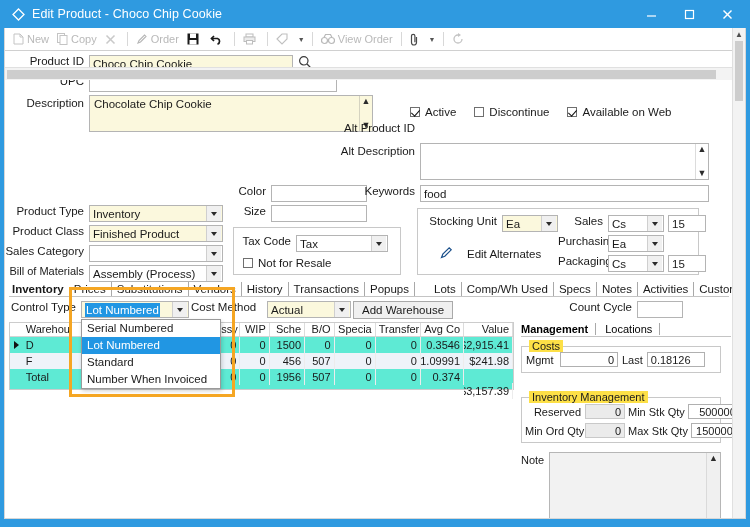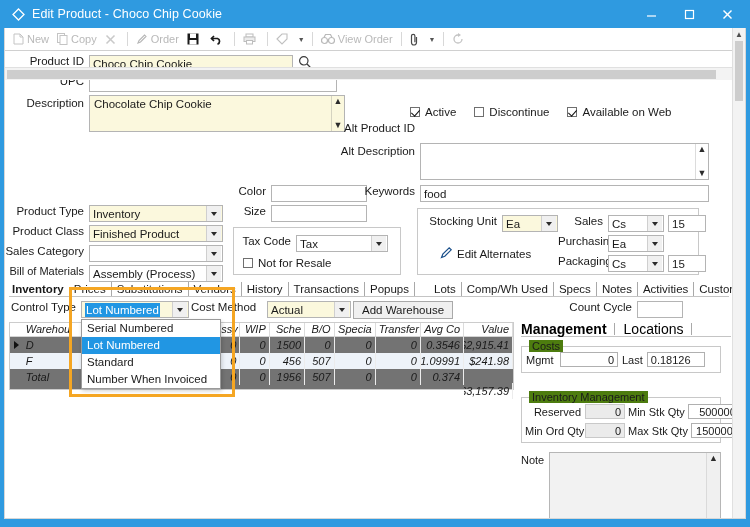--- a/index.html
+++ b/index.html
@@ -115,39 +115,39 @@
     margin-right:5px; position:relative; display:inline-block;
   }
   .box.checked:after {
     content:""; position:absolute; left:2px; top:0px;
     width:4px;height:7px;border:solid #111;border-width:0 1.5px 1.5px 0;
     transform:rotate(42deg);
   }
   
   .gbox { border:1px solid #c8c8c8; position:absolute; }
   .gbox-title {
-    position:absolute; top:-7px; left:7px; background:#4d7c0f;
+    position:absolute; top:-7px; left:7px; background:#fde047;
     padding:0 3px; font-size:11px; color:#1a1a1a;
   }
   
   .tabstrip {
     position:absolute; left:0; right:0;
     display:flex; align-items:flex-end;
     border-bottom:1px solid #c4c4c4;
     height:15px;
     font-size:11.5px;
   }
   .tab {
     padding:0 5px; color:#1a1a1a; white-space:nowrap;
     border-right:1px solid #a9a9a9; height:14px; line-height:14px;
   }
   .tab.active { font-weight:bold; border-right:none; padding-left:3px; }
   .tab.spaced { margin-left:14px; }
   
-  .grid { position:absolute; border:1px solid #cccccc; background:#737373;font-style:italic; }
+  .grid { position:absolute; border:1px solid #cccccc; background:#5eead4; }
   .grid-head {
     display:flex; height:14px; background:#ffffff;
     border-bottom:1px solid #d4d4d4; font-size:11px; color:#1a1a1a;
   }
   .gh { border-right:1px solid #dcdcdc; padding:0 3px; line-height:13px; overflow:hidden; white-space:nowrap; }
   .grow { display:flex; height:16px; font-size:11px; color:#1a1a1a; align-items:center; }
   .grow.alt { background:#eef3f9; }
   .gc { border-right:1px solid #ececec; padding:0 3px; line-height:15px; overflow:hidden; white-space:nowrap; height:16px; display:flex; align-items:center; }
   .gc.r { justify-content:flex-end; }
   .rowsel { width:13px; display:flex; align-items:center; justify-content:center; }
@@ -162,21 +162,21 @@
     height:17px; line-height:17px; padding:0 5px;
     font-size:11.5px; color:#1a1a1a; white-space:nowrap;
   }
   .dd-item.sel { background:#2196e3; color:#ffffff; }
   
   .highlight {
     position:absolute; border:3px solid #f5a623; z-index:60; pointer-events:none;
   }
   
   .rpanel { position:absolute; }
-  .rtab { font-size:14px; padding:0 5px; height:14px; line-height:14px; white-space:nowrap; }
+  .rtab { font-size:11px; padding:0 5px; height:14px; line-height:14px; white-space:nowrap; }
   .rtab.active { font-weight:bold; }
   .small-fld {
     border:1px solid #b0b0b0; background:#ffffff; height:15px;
     font-size:11px; display:flex; align-items:center; padding:0 3px;
     color:#1a1a1a;
   }
   .small-fld.r { justify-content:flex-end; }
   .small-fld.grey { background:#ebebeb; border:1px solid #c9c9c9; }
   .mini-lbl { font-size:11px; color:#1a1a1a; white-space:nowrap; }
   
@@ -359,21 +359,21 @@
         </span>
       </div>
 
       <div class="row" style="position:absolute; left:0; top:24px;">
         <div class="lbl" style="width:84px;">UPC</div>
         <div class="fld" style="width:248px;"></div>
       </div>
 
       <div class="row" style="position:absolute; left:0; top:44px; align-items:flex-start;">
         <div class="lbl" style="width:84px; line-height:17px;">Description</div>
-        <div class="memo" style="width:256px;">
+        <div class="memo" style="width:284px;">
           <span>Chocolate Chip Cookie</span>
           <div class="memo-sb">
             <span class="caret-ch">▲</span>
             <span class="caret-ch">▼</span>
           </div>
         </div>
       </div>
 
 
       <div class="row" style="position:absolute; left:0; top:154px;">
@@ -481,21 +481,21 @@
         <div class="row" style="position:absolute; left:6px; top:6px;">
           <div class="lbl" style="width:78px;">Stocking Unit</div>
           <div class="fld yellow combo" style="width:56px;">
             <span>Ea</span>
             <span class="arrow">
                 <i class="tri-down"></i>
               </span>
           </div>
         </div>
 
-        <div style="position:absolute; left:22px; top:37px; display:flex; align-items:center;">
+        <div style="position:absolute; left:22px; top:37px; display:flex; align-items:center;gap:10px;">
           <span style="margin-right:4px;">
             <svg width="13" height="13" viewBox="0 0 13 13">
                 <path d="M1.5 11.5 L2.8 8.2 L9.2 1.8 L11.2 3.8 L4.8 10.2 Z" fill="none" stroke="#1a4f8a" stroke-width="1.2"></path>
               </svg>
           </span>
           <span style="font-size:11.5px; color:#1a1a1a;">Edit Alternates</span>
         </div>
 
         <div class="row" style="position:absolute; left:140px; top:6px;">
           <div class="lbl" style="width:50px;">Sales</div>

